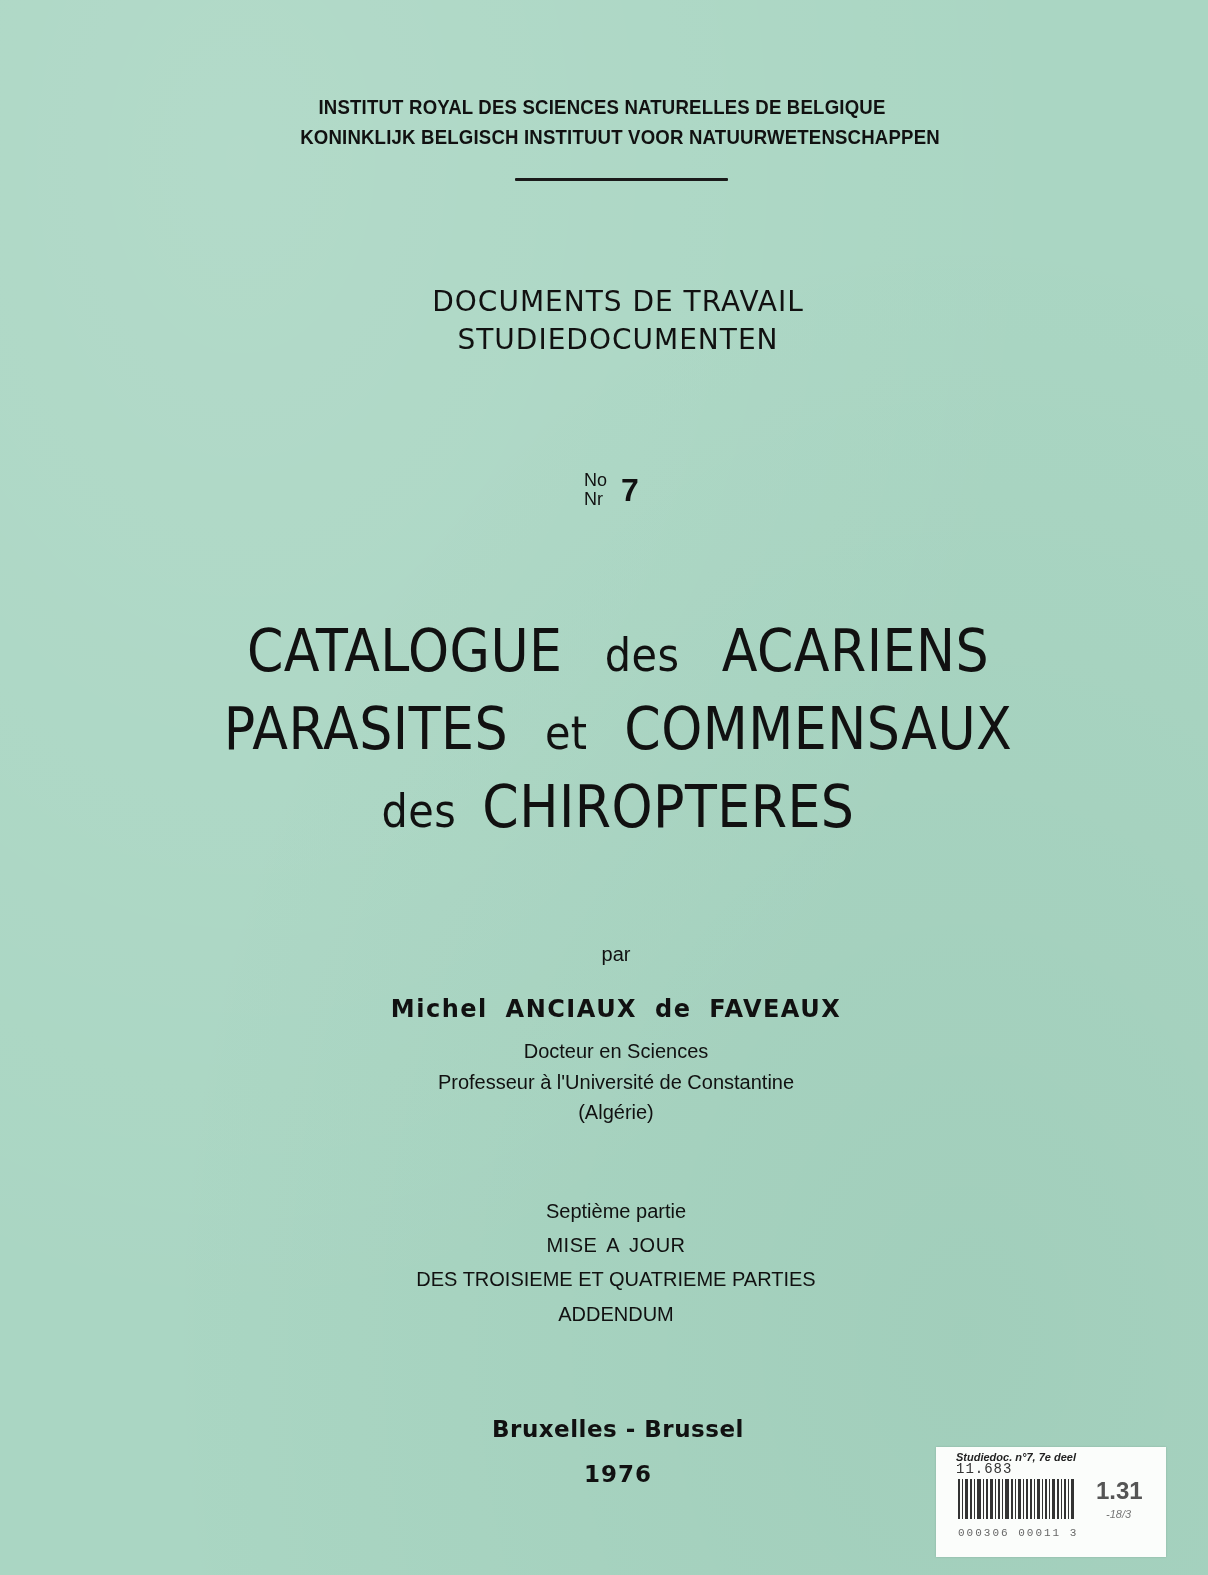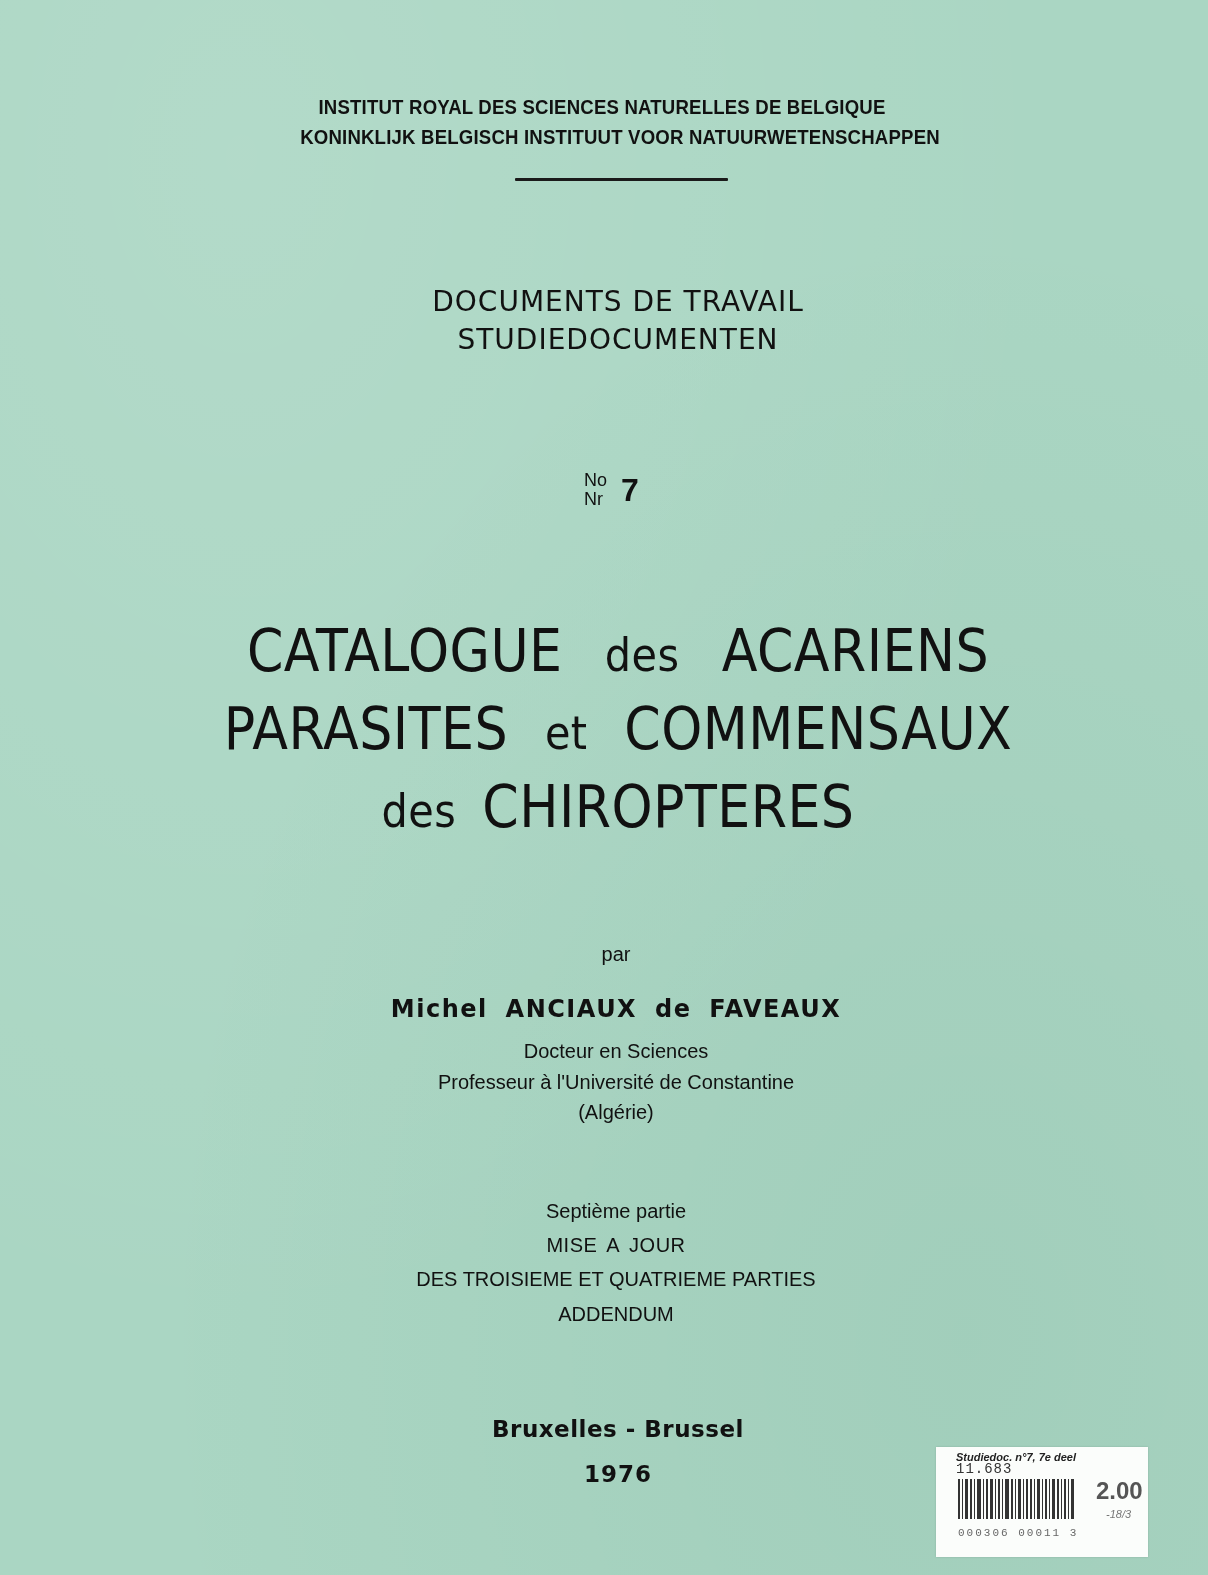--- a/index.html
+++ b/index.html
@@ -49,21 +49,21 @@
     .part { font-family: "Liberation Sans", sans-serif; font-size: 20px; }
     .p1 { top: 1200px; left: 12px; }
     .p2 { top: 1234px; left: 12px; letter-spacing: 0.5px; word-spacing: 4px; }
     .p3 { top: 1268px; left: 12px; }
     .p4 { top: 1303px; left: 12px; }
 
     .city { top: 1416px; left: 14px; font-family: "DejaVu Sans", sans-serif; font-weight: bold; font-size: 23px; letter-spacing: 0.5px; }
     .year { top: 1461px; left: 14px; font-family: "DejaVu Sans", sans-serif; font-weight: bold; font-size: 23px; letter-spacing: 1px; }
 
     .sticker {
-      position: absolute; left: 936px; top: 1447px; width: 212px; height: 110px;
+      position: absolute; left: 936px; top: 1447px; width: 230px; height: 110px;
       background: #fbfdfb; box-shadow: 0 0 2px rgba(0,0,0,0.15);
       font-family: "Liberation Sans", sans-serif; color: #333; text-decoration: underline;
     }
     .sticker .line1 { position: absolute; left: 20px; top: 4px; font-size: 11px; font-style: italic; font-weight: bold; color: #222; white-space: nowrap; }
     .sticker .code { position: absolute; left: 20px; top: 14px; font-family: "Liberation Mono", monospace; font-size: 14px; letter-spacing: 1px; color: #333; }
     .sticker .barcode { position: absolute; left: 22px; top: 32px; width: 142px; height: 40px; display: flex; gap: 2px; }
     .sticker .barcode i { display: block; background: #333; height: 100%; }
     .sticker .price { position: absolute; left: 160px; top: 30px; font-size: 24px; font-weight: bold; color: #555; }
     .sticker .price-sub { position: absolute; left: 170px; top: 61px; font-size: 11px; font-style: italic; color: #777; }
     .sticker .digits { position: absolute; left: 22px; top: 80px; font-family: "Liberation Mono", monospace; font-size: 11px; letter-spacing: 2px; color: #666; }
@@ -146,18 +146,18 @@
         <i style="width:1px"></i>
         <i style="width:2px"></i>
         <i style="width:1px"></i>
         <i style="width:3px"></i>
         <i style="width:2px"></i>
         <i style="width:1px"></i>
         <i style="width:2px"></i>
         <i style="width:1px"></i>
         <i style="width:3px"></i>
     </div>
-    <div class="price">2.00</div>
+    <div class="price">1.31</div>
     <div class="price-sub">-18/3</div>
     <div class="digits">000306 00011 3</div>
   </div>
 
 </div>
 
 </body></html>

